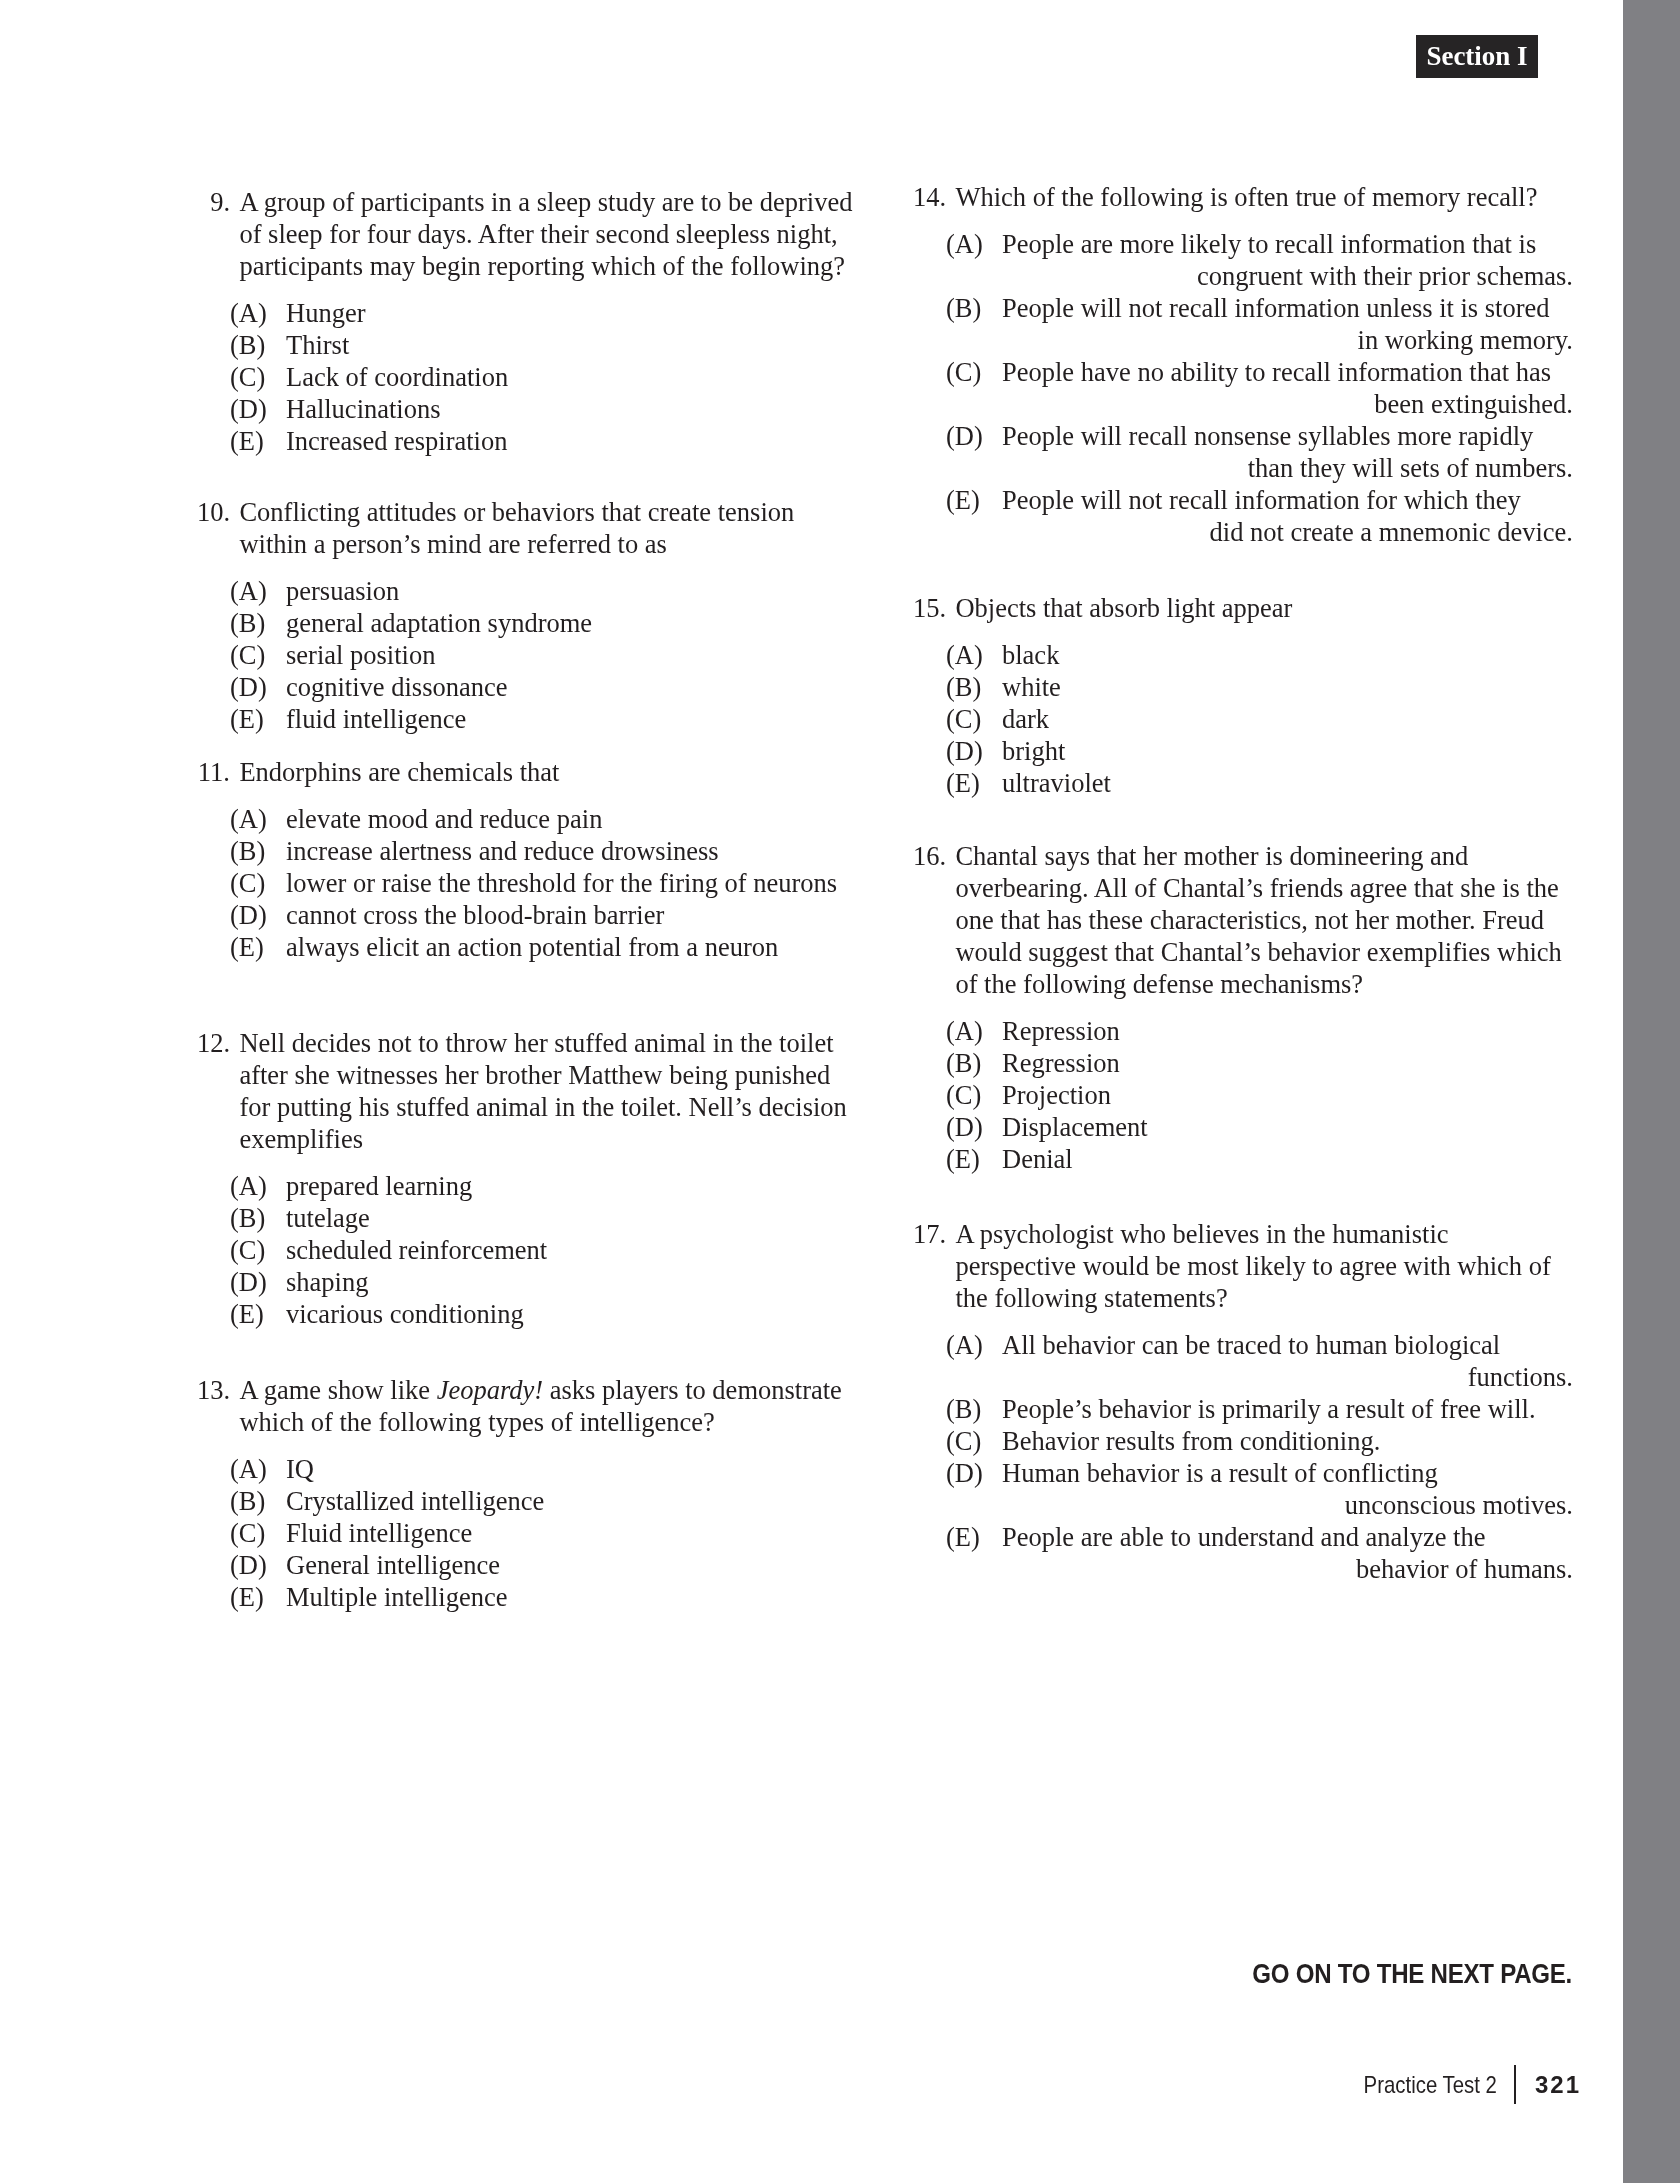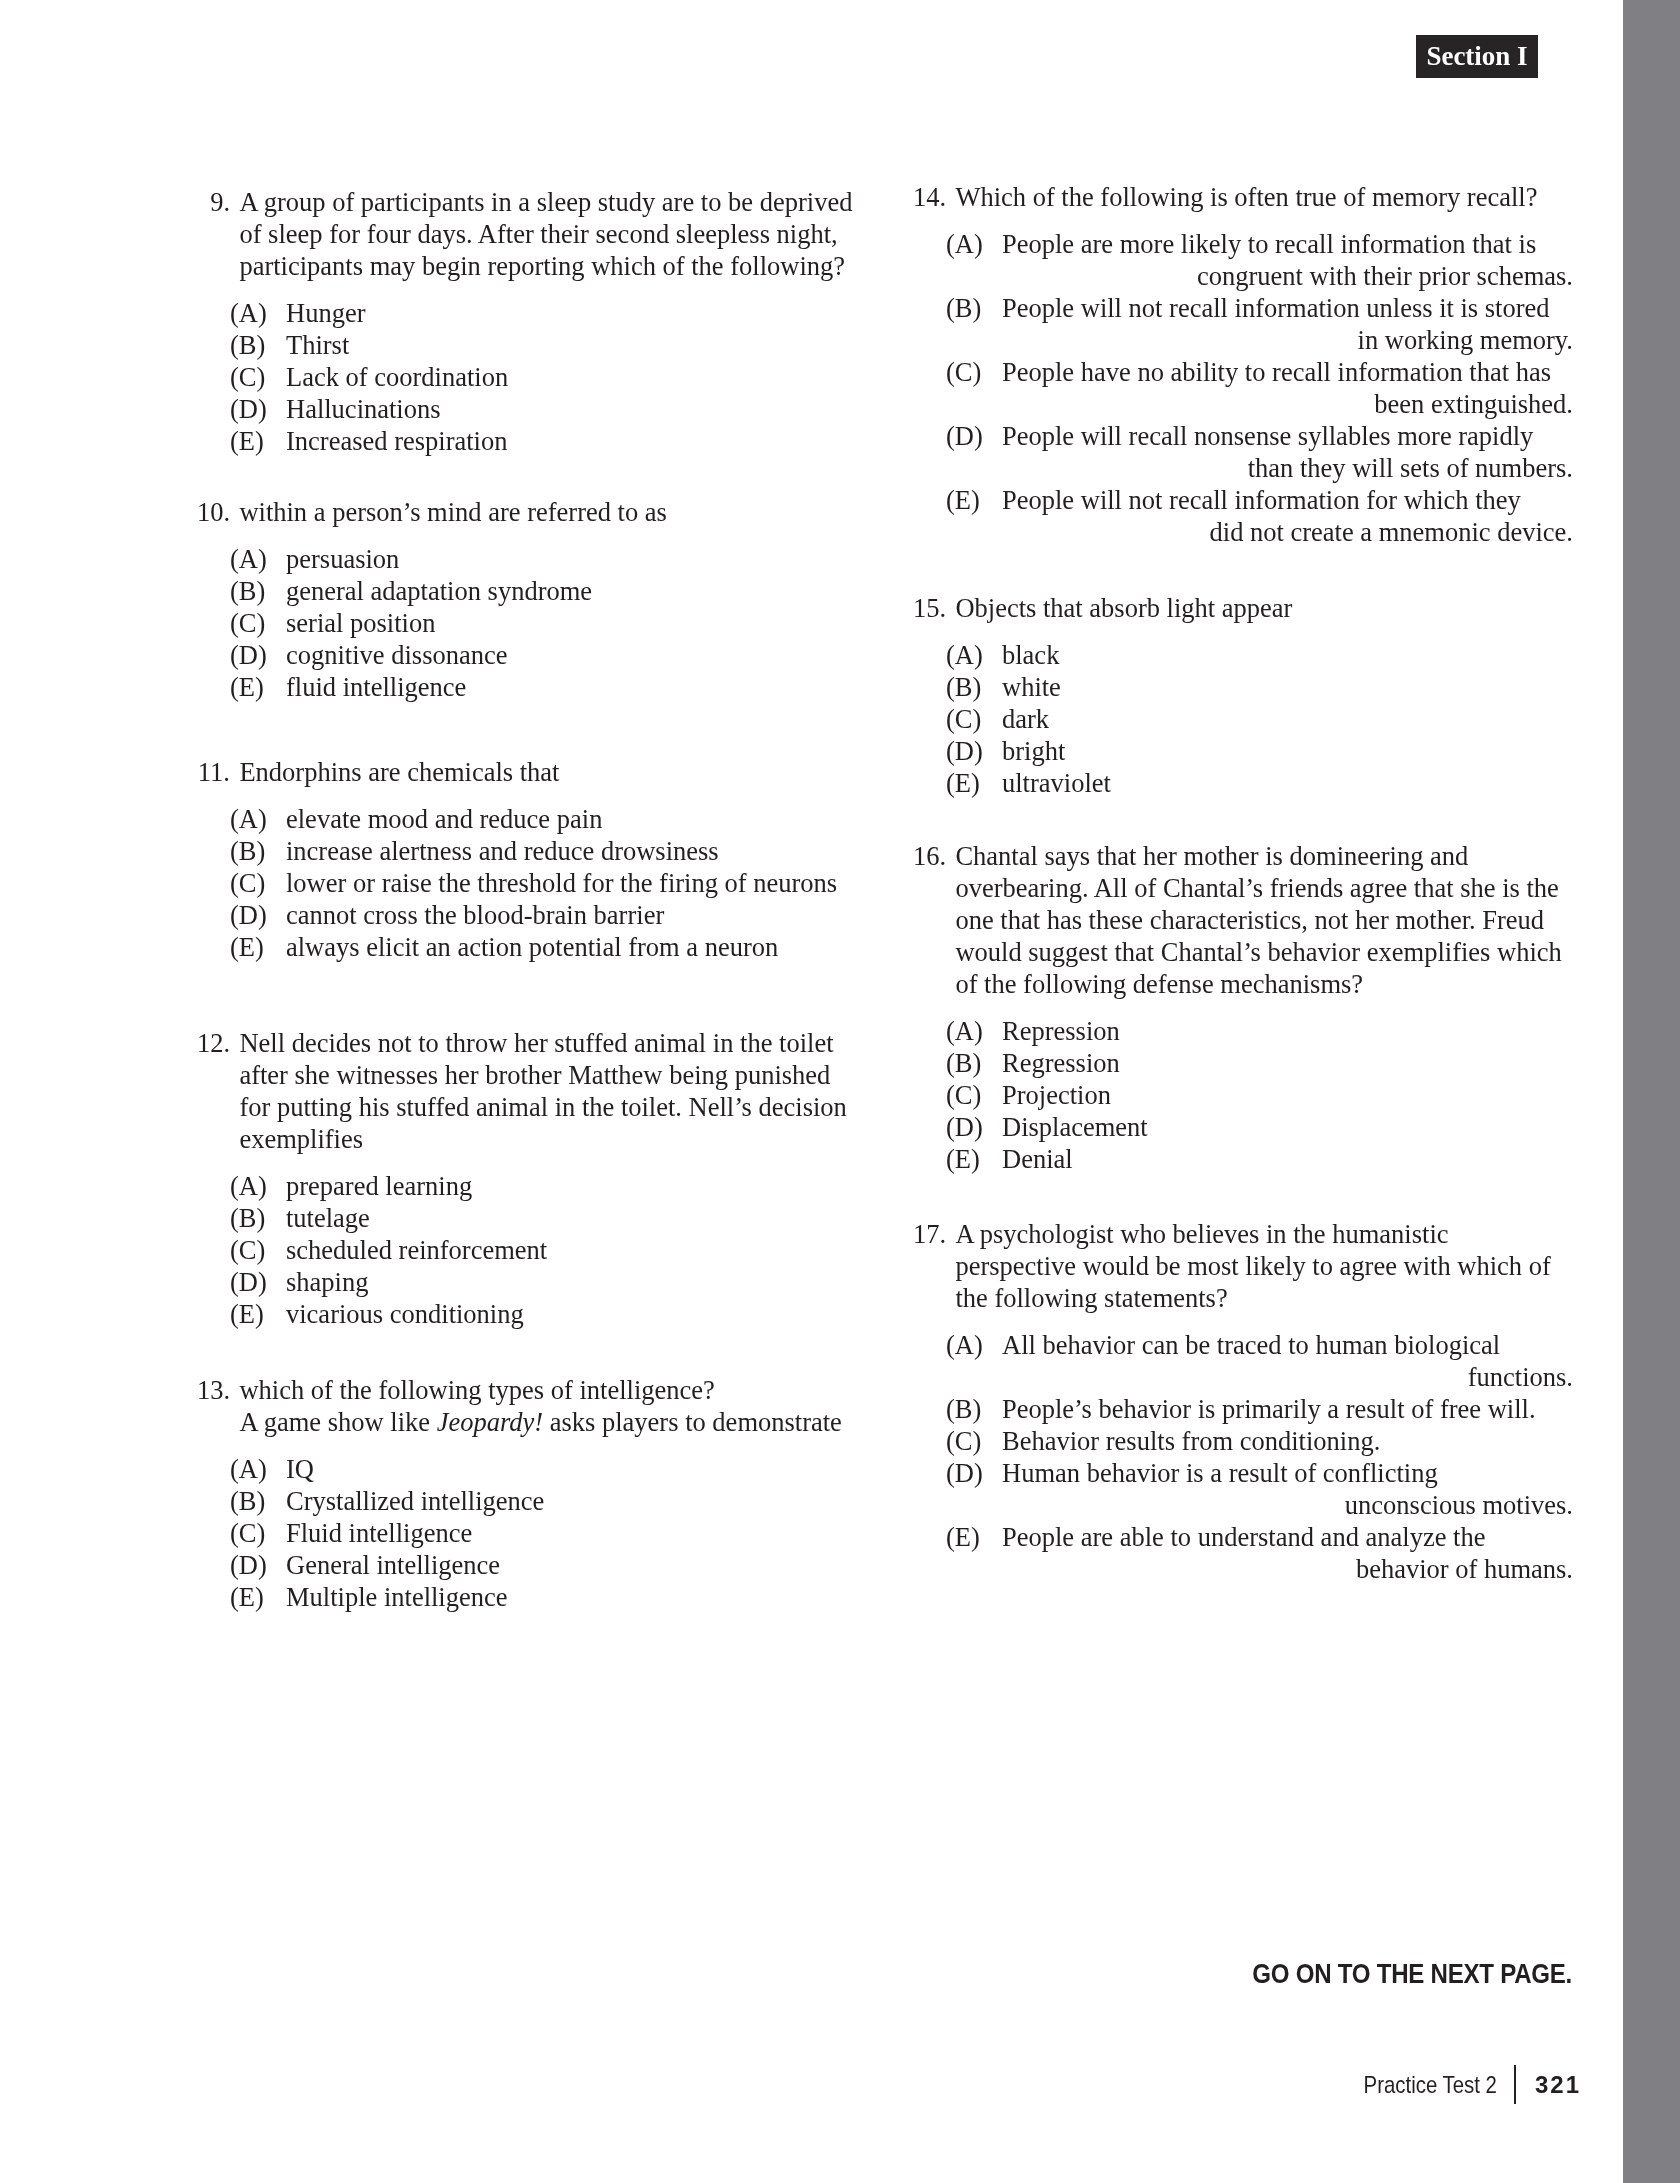--- a/index.html
+++ b/index.html
@@ -88,20 +88,21 @@
         <span class="choice-letter">(E)</span>
         <span class="choice-text">Increased respiration</span>
       </div>
   </div>
 </div>
 
 <div class="question left" style="top:496px;">
   <div class="q-head">
     <div class="q-num">10.</div>
     <div class="q-text">
+      <div>Conflicting attitudes or behaviors that create tension</div>
       <div>within a person’s mind are referred to as</div>
     </div>
   </div>
   <div class="choices">
     <div class="choice">
         <span class="choice-letter">(A)</span>
         <span class="choice-text">persuasion</span>
       </div>
     <div class="choice">
         <span class="choice-letter">(B)</span>
@@ -184,22 +185,22 @@
         <span class="choice-letter">(E)</span>
         <span class="choice-text">vicarious conditioning</span>
       </div>
   </div>
 </div>
 
 <div class="question left" style="top:1374px;">
   <div class="q-head">
     <div class="q-num">13.</div>
     <div class="q-text">
+      <div><span>A game show like </span><span class="it">Jeopardy!</span><span> asks players to demonstrate</span></div>
       <div>which of the following types of intelligence?</div>
-      <div><span>A game show like </span><span class="it">Jeopardy!</span><span> asks players to demonstrate</span></div>
     </div>
   </div>
   <div class="choices">
     <div class="choice">
         <span class="choice-letter">(A)</span>
         <span class="choice-text">IQ</span>
       </div>
     <div class="choice">
         <span class="choice-letter">(B)</span>
         <span class="choice-text">Crystallized intelligence</span>

